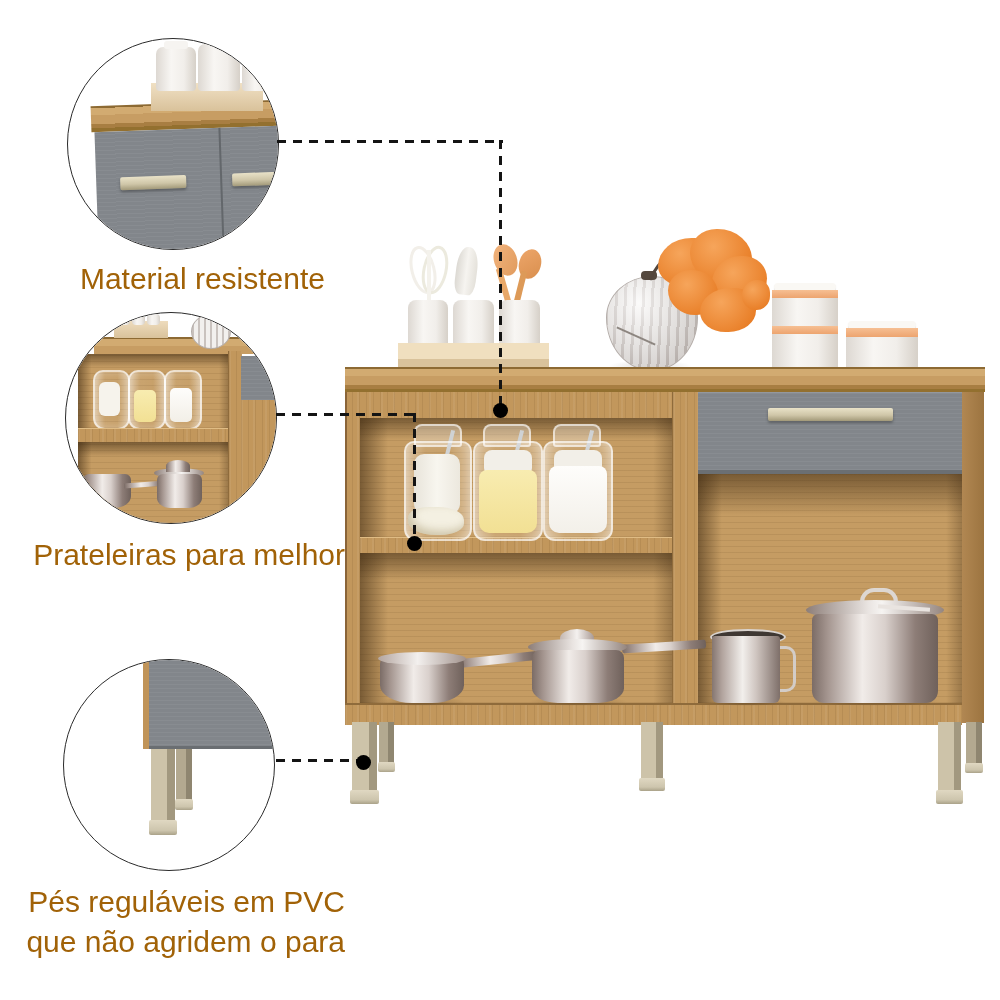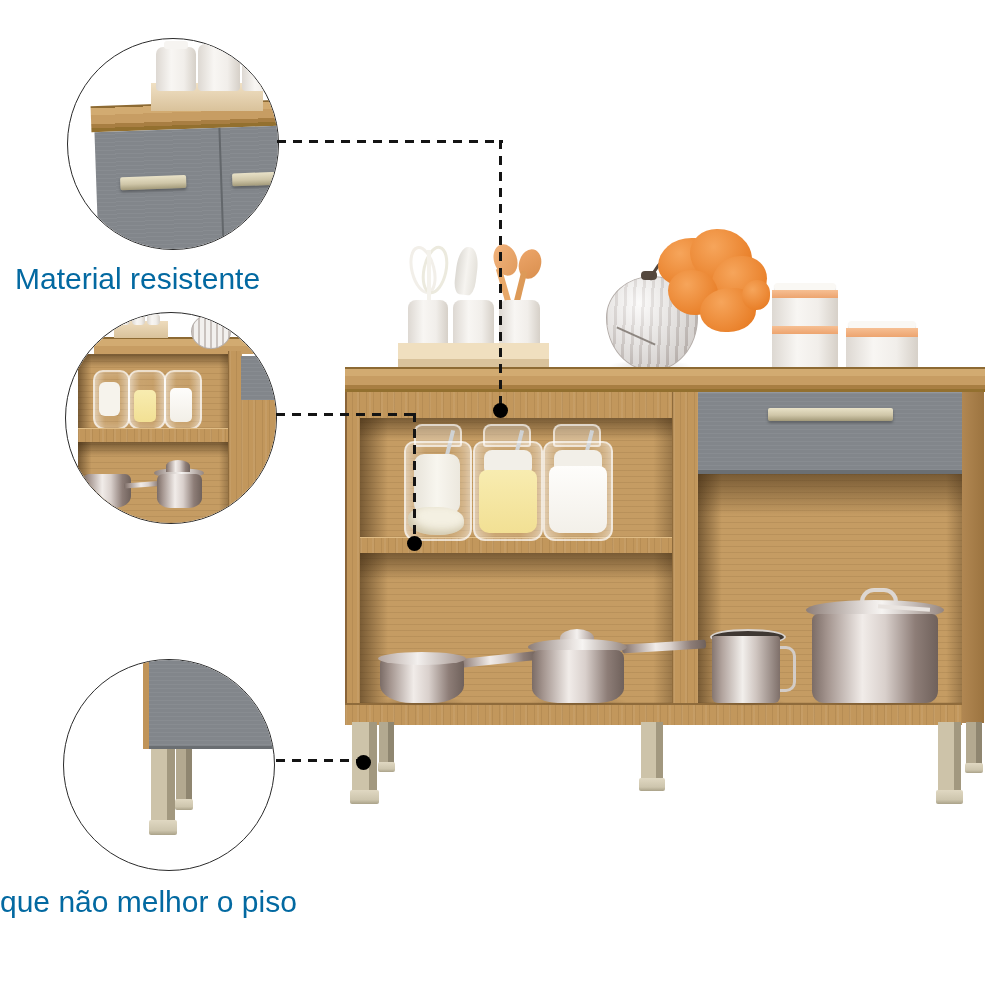--- a/index.html
+++ b/index.html
@@ -2,21 +2,21 @@
 <html><head>
 <meta charset="utf-8">
 <style>
   html,body{margin:0;padding:0;background:#fff;}
   #scene{position:relative;width:1000px;height:1000px;background:#fff;overflow:hidden;
          font-family:"Liberation Sans",sans-serif;}
   .abs{position:absolute;}
   
   .circle{position:absolute;width:210px;height:210px;border:1.5px solid #2b2b2b;border-radius:50%;
           background:#fff;overflow:hidden;}
-  .label{position:absolute;color:#0369a1;font-size:30px;text-align:left;line-height:38px;}
+  .label{position:absolute;color:#a16207;font-size:30px;text-align:right;line-height:38px;}
   
   .dash-h{position:absolute;height:3px;background:repeating-linear-gradient(90deg,#141414 0 9px,transparent 9px 16px);z-index:40;}
   .dash-v{position:absolute;width:3px;background:repeating-linear-gradient(180deg,#141414 0 9px,transparent 9px 16px);z-index:40;}
   .dot{position:absolute;width:15px;height:15px;border-radius:50%;background:#000;z-index:41;}
   
   .wood-v{background-color:#c2975c;background-image:
      repeating-linear-gradient(90deg,rgba(97,66,27,.12) 0 1px,rgba(0,0,0,0) 1px 7px),
      repeating-linear-gradient(90deg,rgba(255,255,255,.06) 0 2px,rgba(0,0,0,0) 2px 12px);}
   .interior{background-color:#c59c63;background-image:
      linear-gradient(180deg,rgba(58,38,15,.55),rgba(58,38,15,0) 18%),
@@ -94,32 +94,34 @@
       <div class="abs metal" style="left:46px;top:40px;width:42px;height:5px;transform:rotate(-4deg);"></div>
       <div class="abs metal-lid" style="left:76px;top:26px;width:50px;height:10px;border-radius:50%;"></div>
       <div class="abs metal" style="left:88px;top:18px;width:24px;height:12px;border-radius:50% 50% 0 0;"></div>
       <div class="abs metal" style="left:79px;top:32px;width:45px;height:34px;border-radius:6px 6px 30% 30%;"></div>
     </div>
     <div class="abs wood-v" style="left:162px;top:38px;width:13px;height:172px;border-left:1px solid #8f6b3b;"></div>
     <div class="abs grayface" style="left:175px;top:43px;width:35px;height:44px;"></div>
     <div class="abs wood-v" style="left:175px;top:87px;width:35px;height:123px;"></div>
   </div>
   <div class="label" style="left:0px;top:536px;width:345px;">
+    <div>Prateleiras para melhor</div>
   </div>
 
   <div class="circle" style="left:63px;top:659px;">
     <div class="abs" style="left:79px;top:-2px;width:6px;height:91px;background:#c09459;"></div>
     <div class="abs grayface" style="left:85px;top:-2px;width:127px;height:91px;box-shadow:inset 0 -3px 0 #6a6e72;"></div>
     <div class="abs leg" style="left:87px;top:89px;width:24px;height:74px;"></div>
     <div class="abs foot" style="left:85px;top:160px;width:28px;height:15px;"></div>
     <div class="abs leg dark" style="left:112px;top:89px;width:16px;height:52px;"></div>
     <div class="abs foot" style="left:111px;top:139px;width:18px;height:11px;"></div>
   </div>
   <div class="label" style="left:0px;top:882px;width:345px;line-height:40px;">
-    <div>que não melhor o piso</div>
+    <div>Pés reguláveis em PVC</div>
+    <div>que não agridem o para</div>
   </div>
 
   <div class="abs" style="left:0;top:0;width:1000px;height:1000px;">
 
     <svg class="abs" style="left:408px;top:244px;" width="44" height="60">
       <ellipse cx="15" cy="26" rx="11" ry="23" fill="none" stroke="#f2efe9" stroke-width="3" transform="rotate(-14 15 26)"></ellipse>
       <ellipse cx="27" cy="26" rx="11" ry="23" fill="none" stroke="#eceade" stroke-width="3" transform="rotate(12 27 26)"></ellipse>
       <rect x="19" y="6" width="4" height="52" fill="#f4f2ec"></rect>
     </svg>
     <div class="abs" style="left:456px;top:247px;width:21px;height:48px;border-radius:45% 45% 30% 30%;transform:rotate(7deg);

